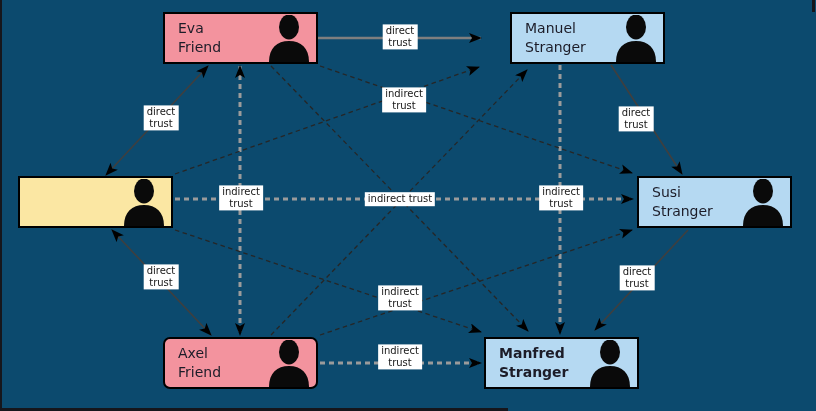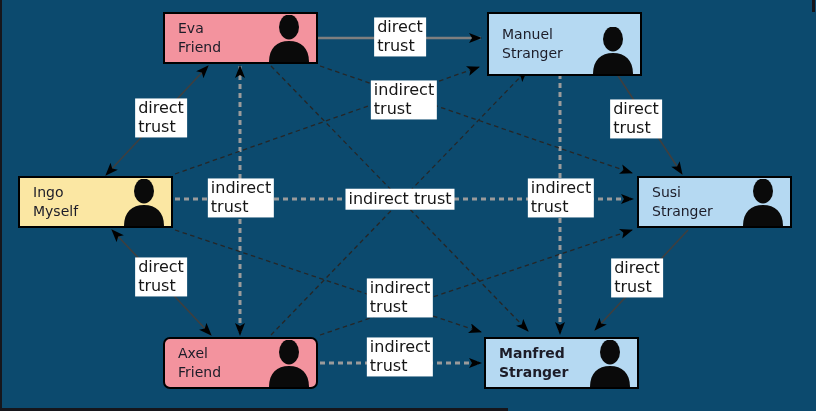--- a/index.html
+++ b/index.html
@@ -3,21 +3,21 @@
 <meta charset="utf-8">
 <style>
   html,body{margin:0;padding:0;background:#fff;}
   #canvas{
     position:relative;width:816px;height:411px;background:#0c4a6e;
     font-family:"DejaVu Sans","Liberation Sans",sans-serif;overflow:hidden;
   }
   #edges{position:absolute;left:0;top:0;width:816px;height:411px;z-index:1;}
   .edge-label{
     position:absolute;z-index:2;transform:translate(-50%,-50%);
-    background:#ffffff;font-size:16px;line-height:1.16;
+    background:#ffffff;text-align:center;font-size:10px;line-height:1.16;
     color:#161616;padding:1px 3px;white-space:pre-line;
   }
   .node{
     position:absolute;z-index:3;box-sizing:border-box;
     border:2.5px solid #000;
   }
   .node-text{
     position:absolute;left:13px;top:50%;transform:translateY(-50%);
     font-size:14px;line-height:1.35;color:#1c1c28;
   }
@@ -59,35 +59,31 @@
 <div class="node" style="left: 163px; top: 12px; width: 155px; height: 52px; background: rgb(243, 147, 158);">
       <div class="node-text">
         <div>Eva</div>
         <div>Friend</div>
       </div>
       <svg class="person" width="46" height="47" viewBox="0 0 46 47">
         <ellipse cx="23" cy="12" rx="10" ry="12.5" fill="#0a0a0a"></ellipse>
         <path d="M3 47 C3 33 11 26 23 26 C35 26 43 33 43 47 Z" fill="#0a0a0a"></path>
       </svg>
     </div>
-    <div class="node" style="left: 487px; top: 12px; width: 155px; height: 64px; background: rgb(181, 217, 242);">
+    <div class="node" style="left: 510px; top: 12px; width: 155px; height: 52px; background: rgb(181, 217, 242);">
       <div class="node-text">
         <div>Manuel</div>
         <div>Stranger</div>
       </div>
       <svg class="person" width="46" height="47" viewBox="0 0 46 47">
         <ellipse cx="23" cy="12" rx="10" ry="12.5" fill="#0a0a0a"></ellipse>
         <path d="M3 47 C3 33 11 26 23 26 C35 26 43 33 43 47 Z" fill="#0a0a0a"></path>
       </svg>
     </div>
     <div class="node" style="left: 18px; top: 176px; width: 155px; height: 52px; background: rgb(251, 231, 163);">
-      <div class="node-text">
-        <div>Ingo</div>
-        <div>Myself</div>
-      </div>
       <svg class="person" width="46" height="47" viewBox="0 0 46 47">
         <ellipse cx="23" cy="12" rx="10" ry="12.5" fill="#0a0a0a"></ellipse>
         <path d="M3 47 C3 33 11 26 23 26 C35 26 43 33 43 47 Z" fill="#0a0a0a"></path>
       </svg>
     </div>
     <div class="node" style="left: 637px; top: 176px; width: 155px; height: 52px; background: rgb(181, 217, 242);">
       <div class="node-text">
         <div>Susi</div>
         <div>Stranger</div>
       </div>

